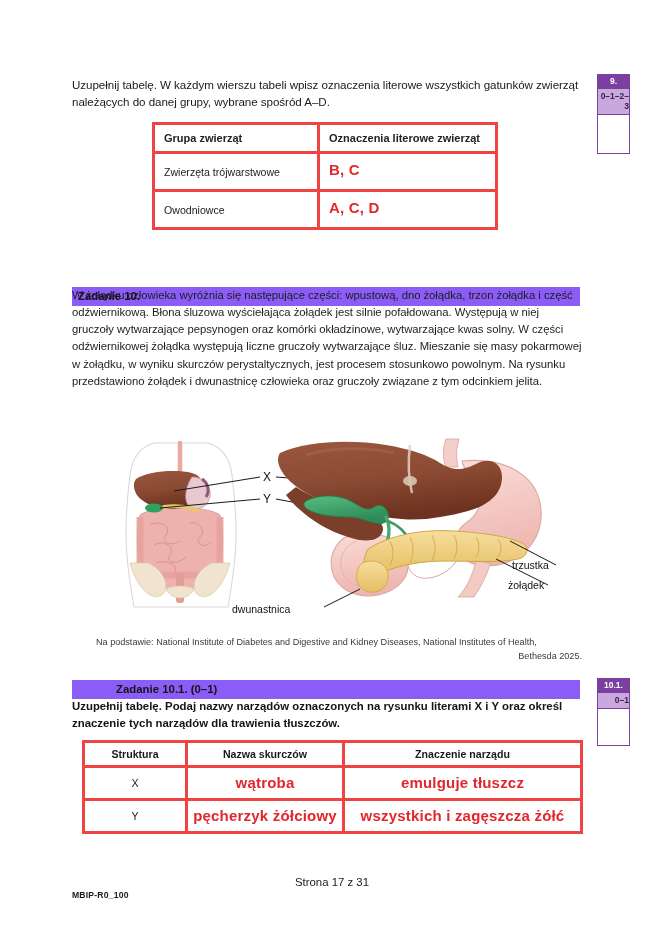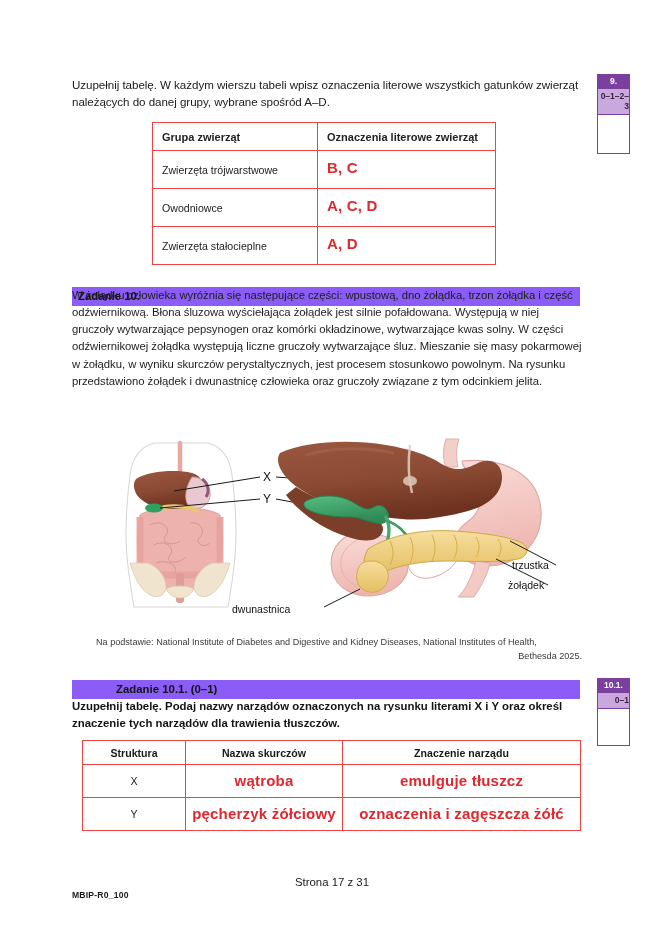--- a/index.html
+++ b/index.html
@@ -65,21 +65,21 @@
   #score-box-10 { left: 597px; top: 678px; }
   #score-box-9 .score-blank  { height: 38px; }
   #score-box-10 .score-blank { height: 36px; }
 
   
   table.exam-table {
     border-collapse: collapse;
     position: absolute;
   }
   table.exam-table td, table.exam-table th {
-    border: 1px solid #ef4444;
+    border: 3px solid #ef4444;
     box-sizing: border-box;
   }
 
   
   #table-animals { left: 152px; top: 122px; }
   #table-animals th {
     font-size: 11px;
     font-weight: bold;
     text-align: left;
     padding: 7px 9px;
@@ -223,26 +223,20 @@
     <tr>
       <td class="group-cell">Zwierzęta trójwarstwowe</td>
       <td class="answer-cell">
         <span class="handwritten">B, C</span>
       </td>
     </tr>
     <tr>
       <td class="group-cell">Owodniowce</td>
       <td class="answer-cell">
         <span class="handwritten">A, C, D</span>
-      </td>
-    </tr>
-    <tr>
-      <td class="group-cell">Zwierzęta stałocieplne</td>
-      <td class="answer-cell">
-        <span class="handwritten">A, D</span>
       </td>
     </tr>
   </tbody>
 </table>
 
 <div class="task-band" id="band-10">Zadanie 10.</div>
 
 <div class="abs" id="task10-text">W żołądku człowieka wyróżnia się następujące części: wpustową, dno żołądka, trzon żołądka i część odźwiernikową. Błona śluzowa wyściełająca żołądek jest silnie pofałdowana. Występują w niej gruczoły wytwarzające pepsynogen oraz komórki okładzinowe, wytwarzające kwas solny. W części odźwiernikowej żołądka występują liczne gruczoły wytwarzające śluz. Mieszanie się masy pokarmowej w żołądku, w wyniku skurczów perystaltycznych, jest procesem stosunkowo powolnym. Na rysunku przedstawiono żołądek i dwunastnicę człowieka oraz gruczoły związane z tym odcinkiem jelita.</div>
 
 <div class="abs" id="figure-wrap">
@@ -411,20 +405,20 @@
       <td>
         <span class="handwritten">emulguje tłuszcz</span>
       </td>
     </tr>
     <tr>
       <td class="struct-cell">Y</td>
       <td>
         <span class="handwritten">pęcherzyk żółciowy</span>
       </td>
       <td>
-        <span class="handwritten">oznaczenia i zagęszcza żółć</span>
+        <span class="handwritten">wszystkich i zagęszcza żółć</span>
       </td>
     </tr>
   </tbody>
 </table>
 
 <div class="abs" id="footer-code">MBIP-R0_100</div>
 <div class="abs" id="footer-page">Strona 17 z 31</div>
 
 </body></html>

